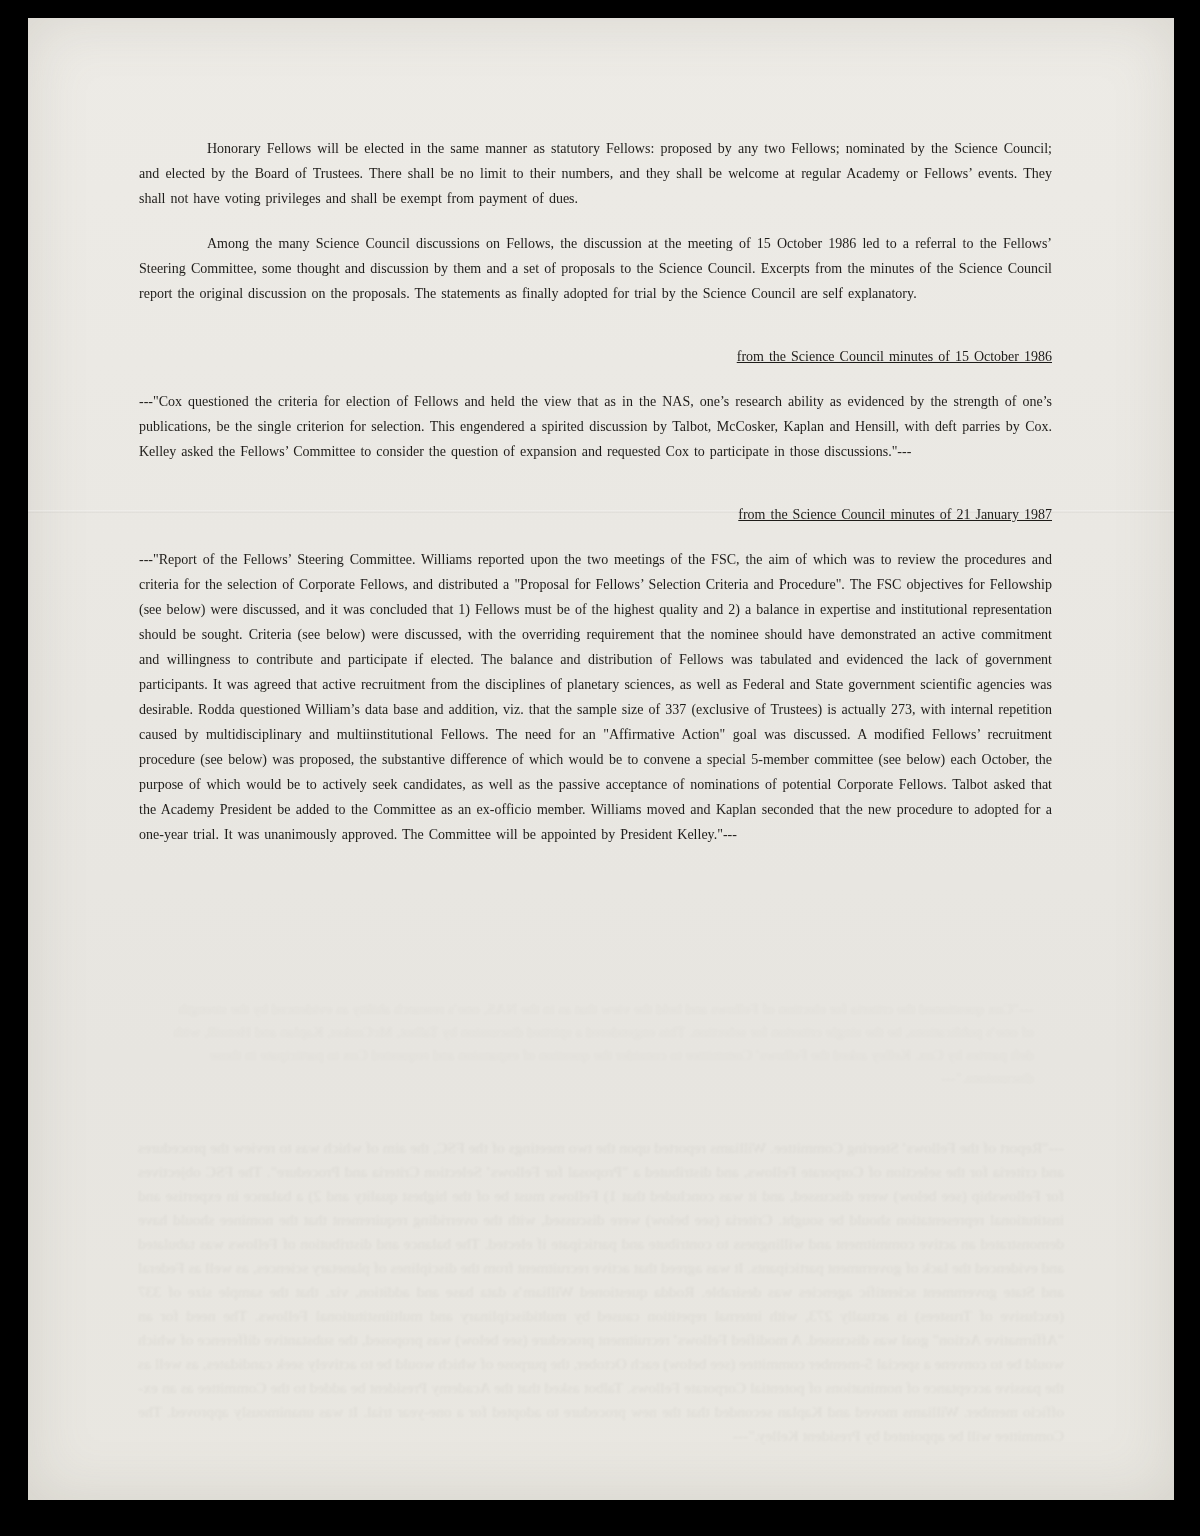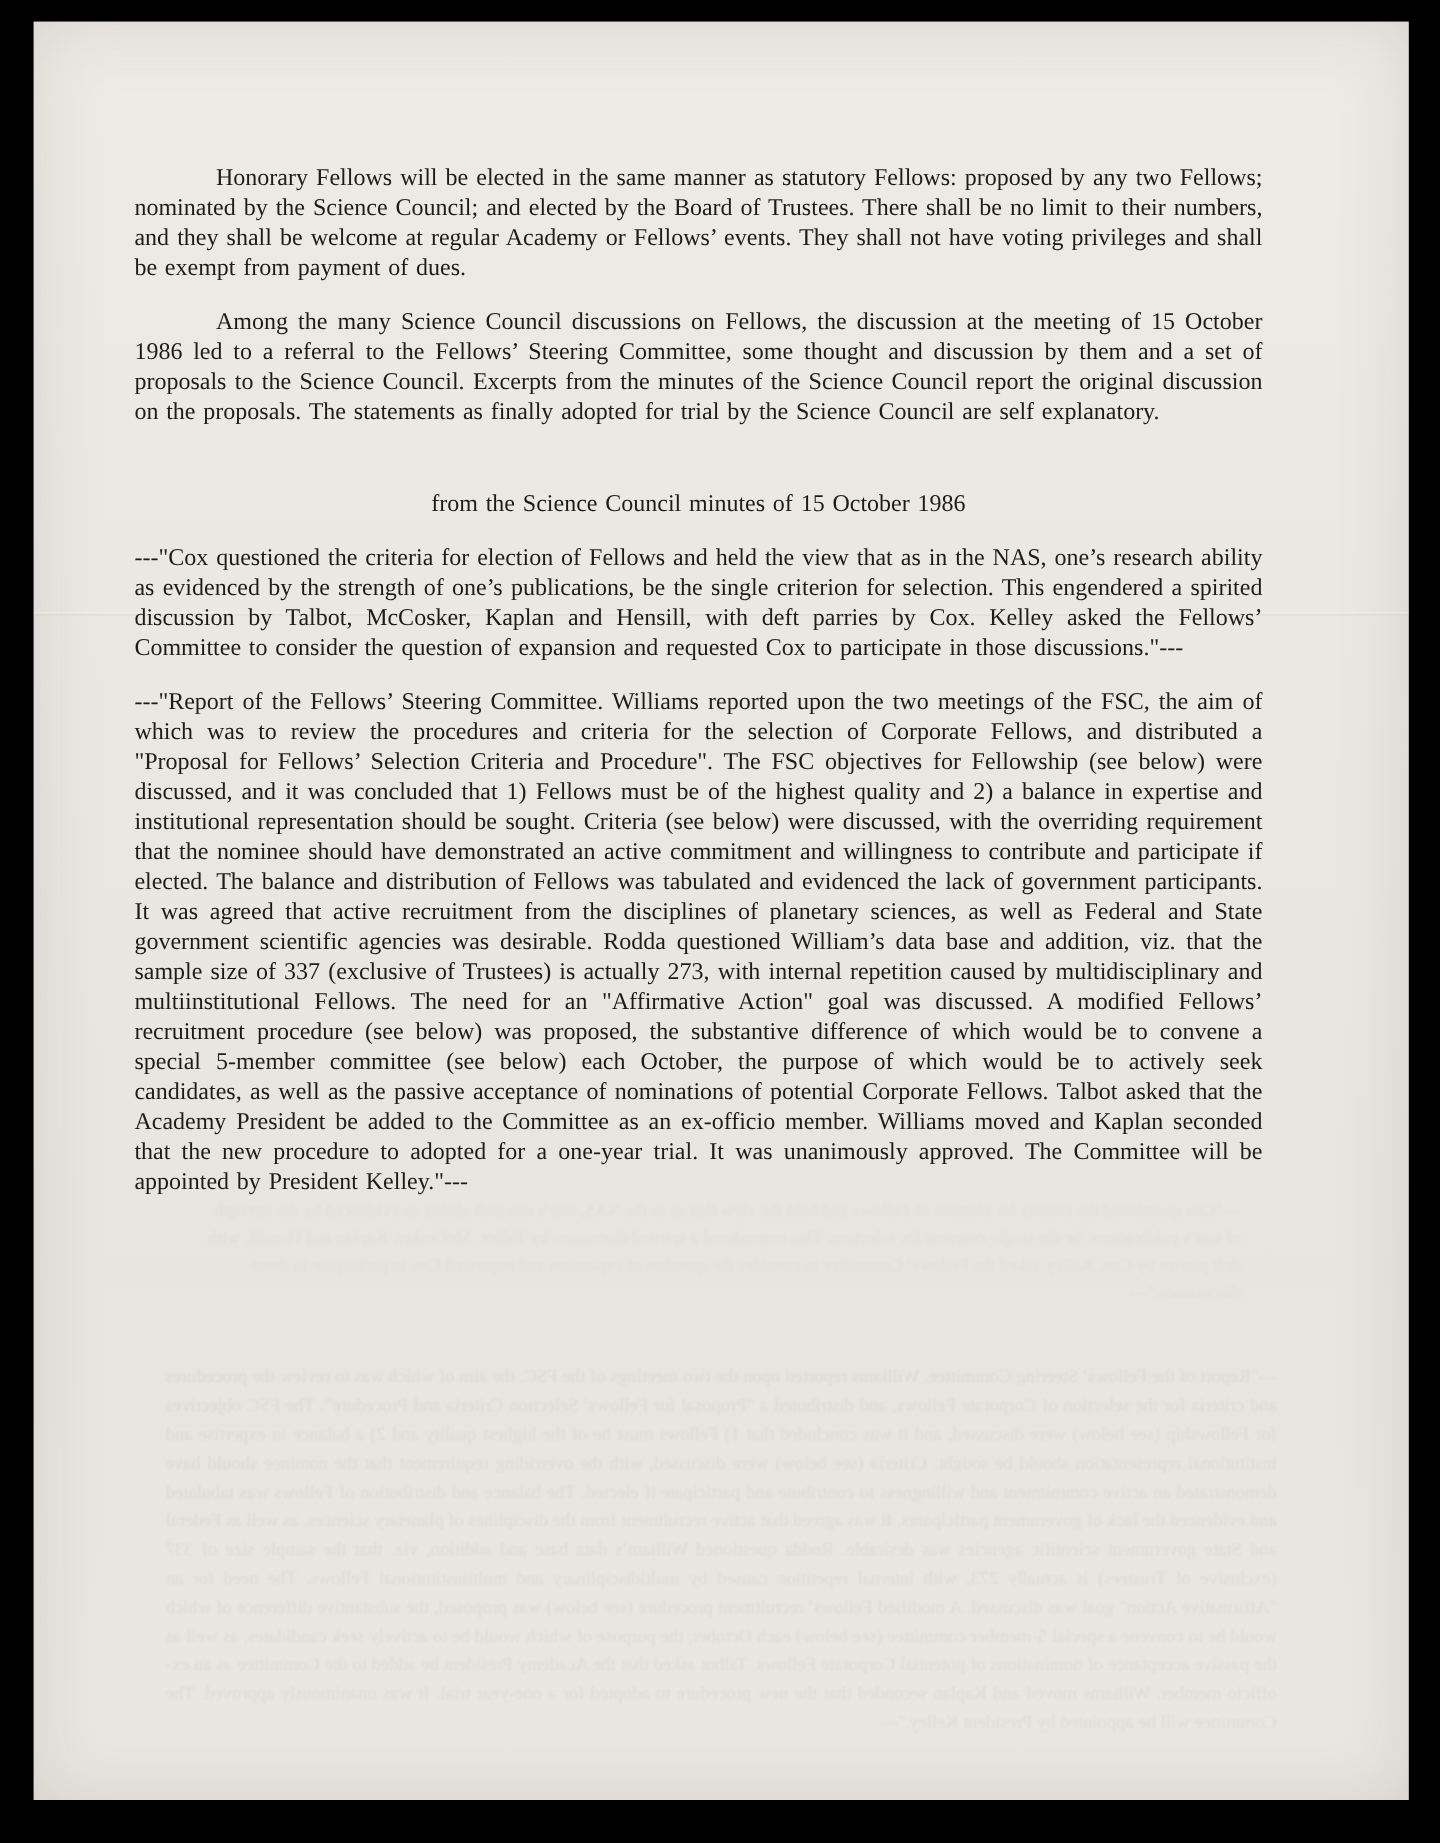--- a/index.html
+++ b/index.html
@@ -33,36 +33,37 @@
     position: absolute;
     left: 0;
     right: 0;
     top: 492px;
     height: 3px;
     background: linear-gradient(180deg, rgba(255,255,255,0.35), rgba(90,85,75,0.08));
     pointer-events: none;
   }
   .text-block {
     position: relative;
-    padding: 118px 122px 0 84px;
+    padding: 118px 122px 0 111px;
     color: #1e1c19;
-    font-size: 20px;
+    font-size: 14px;
     line-height: 25px;
     text-align: justify;
   }
   .para {
     margin: 0 0 20px 0;
     word-spacing: 1.5px;
   }
   .para.indent {
     text-indent: 68px;
   }
   .section-label {
-    margin: 52px 0 20px 0;
-    text-align: center;
+    margin: 38px 0 20px 0;
+    text-align: right;
+    text-decoration: underline;
   }
   .bleed-through {
     position: absolute;
     left: 110px;
     right: 110px;
     top: 1118px;
     height: 320px;
     transform: scaleX(-1);
     opacity: 0.065;
     filter: blur(1.1px);
@@ -107,18 +108,19 @@
 
       <p class="para indent">Honorary Fellows will be elected in the same manner as statutory Fellows:  proposed by any two Fellows; nominated by the Science Council; and elected by the Board of Trustees.  There shall be no limit to their numbers, and they shall be welcome at regular Academy or Fellows’ events.  They shall not have voting privileges and shall be exempt from payment of dues.</p>
 
 
       <p class="para indent">Among the many Science Council discussions on Fellows, the discussion at the meeting of 15 October 1986 led to a referral to the Fellows’ Steering Committee, some thought and discussion by them and a set of proposals to the Science Council.  Excerpts from the minutes of the Science Council report the original discussion on the proposals.  The statements as finally adopted for trial by the Science Council are self explanatory.</p>
 
       <p class="para section-label">from the Science Council minutes of 15 October 1986</p>
 
       <p class="para">---"Cox questioned the criteria for election of Fellows and held the view that as in the NAS, one’s research ability as evidenced by the strength of one’s publications, be the single criterion for selection.  This engendered a spirited discussion by Talbot, McCosker, Kaplan and Hensill, with deft parries by Cox.  Kelley asked the Fellows’ Committee to consider the question of expansion and requested Cox to participate in those discussions."---</p>
 
+      <p class="para section-label">from the Science Council minutes of 21 January 1987</p>
 
       <p class="para">---"Report of the Fellows’ Steering Committee.  Williams reported upon the two meetings of the FSC, the aim of which was to review the procedures and criteria for the selection of Corporate Fellows, and distributed a "Proposal for Fellows’ Selection Criteria and Procedure".  The FSC objectives for Fellowship (see below) were discussed, and it was concluded that 1) Fellows must be of the highest quality and 2) a balance in expertise and institutional representation should be sought.  Criteria (see below) were discussed, with the overriding requirement that the nominee should have demonstrated an active commitment and willingness to contribute and participate if elected.  The balance and distribution of Fellows was tabulated and evidenced the lack of government participants.  It was agreed that active recruitment from the disciplines of planetary sciences, as well as Federal and State government scientific agencies was desirable.  Rodda questioned William’s data base and addition, viz. that the sample size of 337 (exclusive of Trustees) is actually 273, with internal repetition caused by multidisciplinary and multiinstitutional Fellows.  The need for an "Affirmative Action" goal was discussed.  A modified Fellows’ recruitment procedure (see below) was proposed, the substantive difference of which would be to convene a special 5-member committee (see below) each October, the purpose of which would be to actively seek candidates, as well as the passive acceptance of nominations of potential Corporate Fellows.  Talbot asked that the Academy President be added to the Committee as an ex-officio member.  Williams moved and Kaplan seconded that the new procedure to adopted for a one-year trial.  It was unanimously approved.  The Committee will be appointed by President Kelley."---</p>
 
     </div>
   </div>
 </div>
 
 </body></html>

